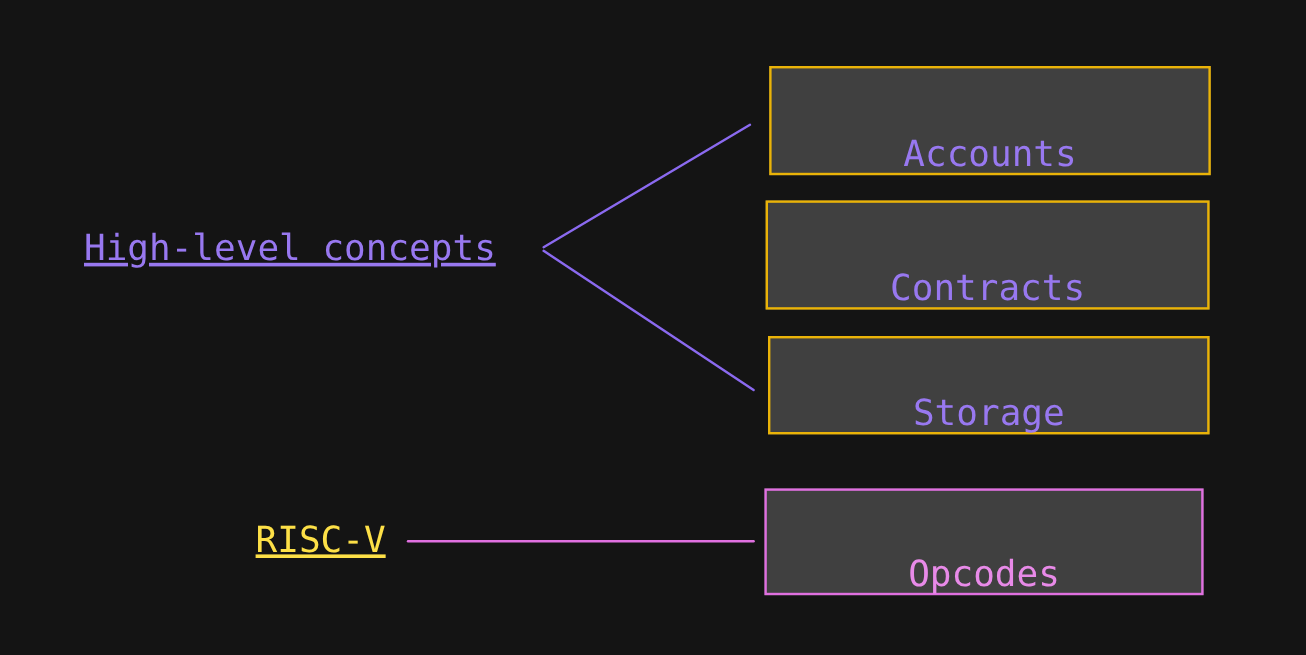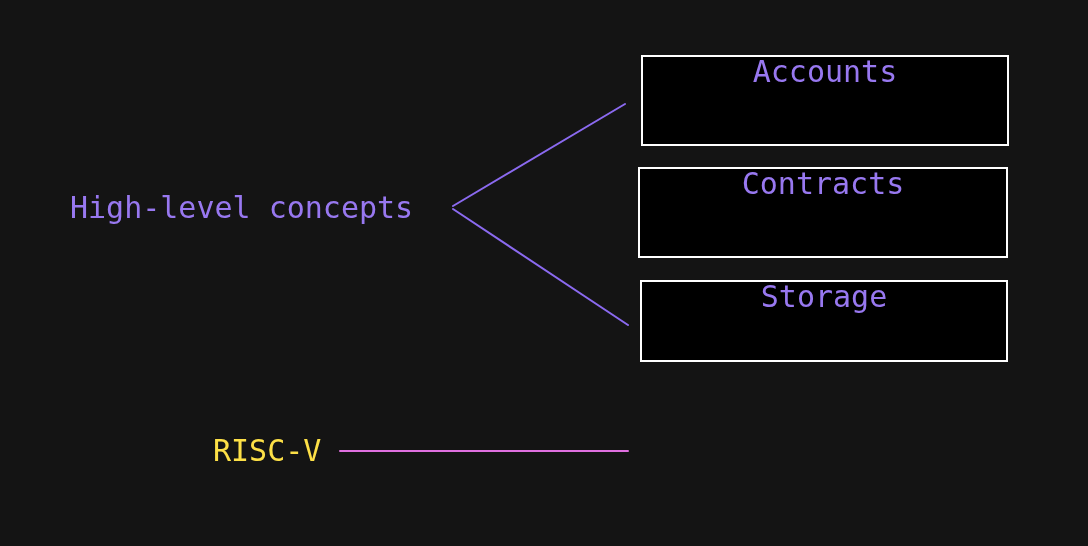--- a/index.html
+++ b/index.html
@@ -14,38 +14,39 @@
     background: #141414;
     overflow: hidden;
     font-family: "DejaVu Sans Mono", "Liberation Mono", monospace;
   }
   .node-label {
     position: absolute;
     font-size: 30px;
     letter-spacing: 0px;
     white-space: nowrap;
     line-height: 1;
+    text-decoration: underline;
   }
   #label-high-level {
     left: 70px;
     top: 193px;
     color: #9878f0;
   }
   #label-riscv {
     left: 213px;
     top: 436px;
     color: #fde047;
   }
   .box {
     position: absolute;
     box-sizing: border-box;
-    border: 2px solid #ffffff;
-    background: #000000;
+    border: 2px solid #eab308;
+    background: #404040;
     display: flex;
-    align-items: flex-start;
+    align-items: flex-end;
     justify-content: center;
   }
   .box.accent-pink {
     border-color: #e070e0;
   }
   .box-label {
     font-size: 30px;
     line-height: 1;
     color: #9878f0;
     white-space: nowrap;
@@ -86,14 +87,17 @@
   </div>
 
   <div class="box" id="box-contracts">
     <span class="box-label">Contracts</span>
   </div>
 
   <div class="box" id="box-storage">
     <span class="box-label">Storage</span>
   </div>
 
+  <div class="box accent-pink" id="box-opcodes">
+    <span class="box-label">Opcodes</span>
+  </div>
 
 </div>
 
 </body></html>

